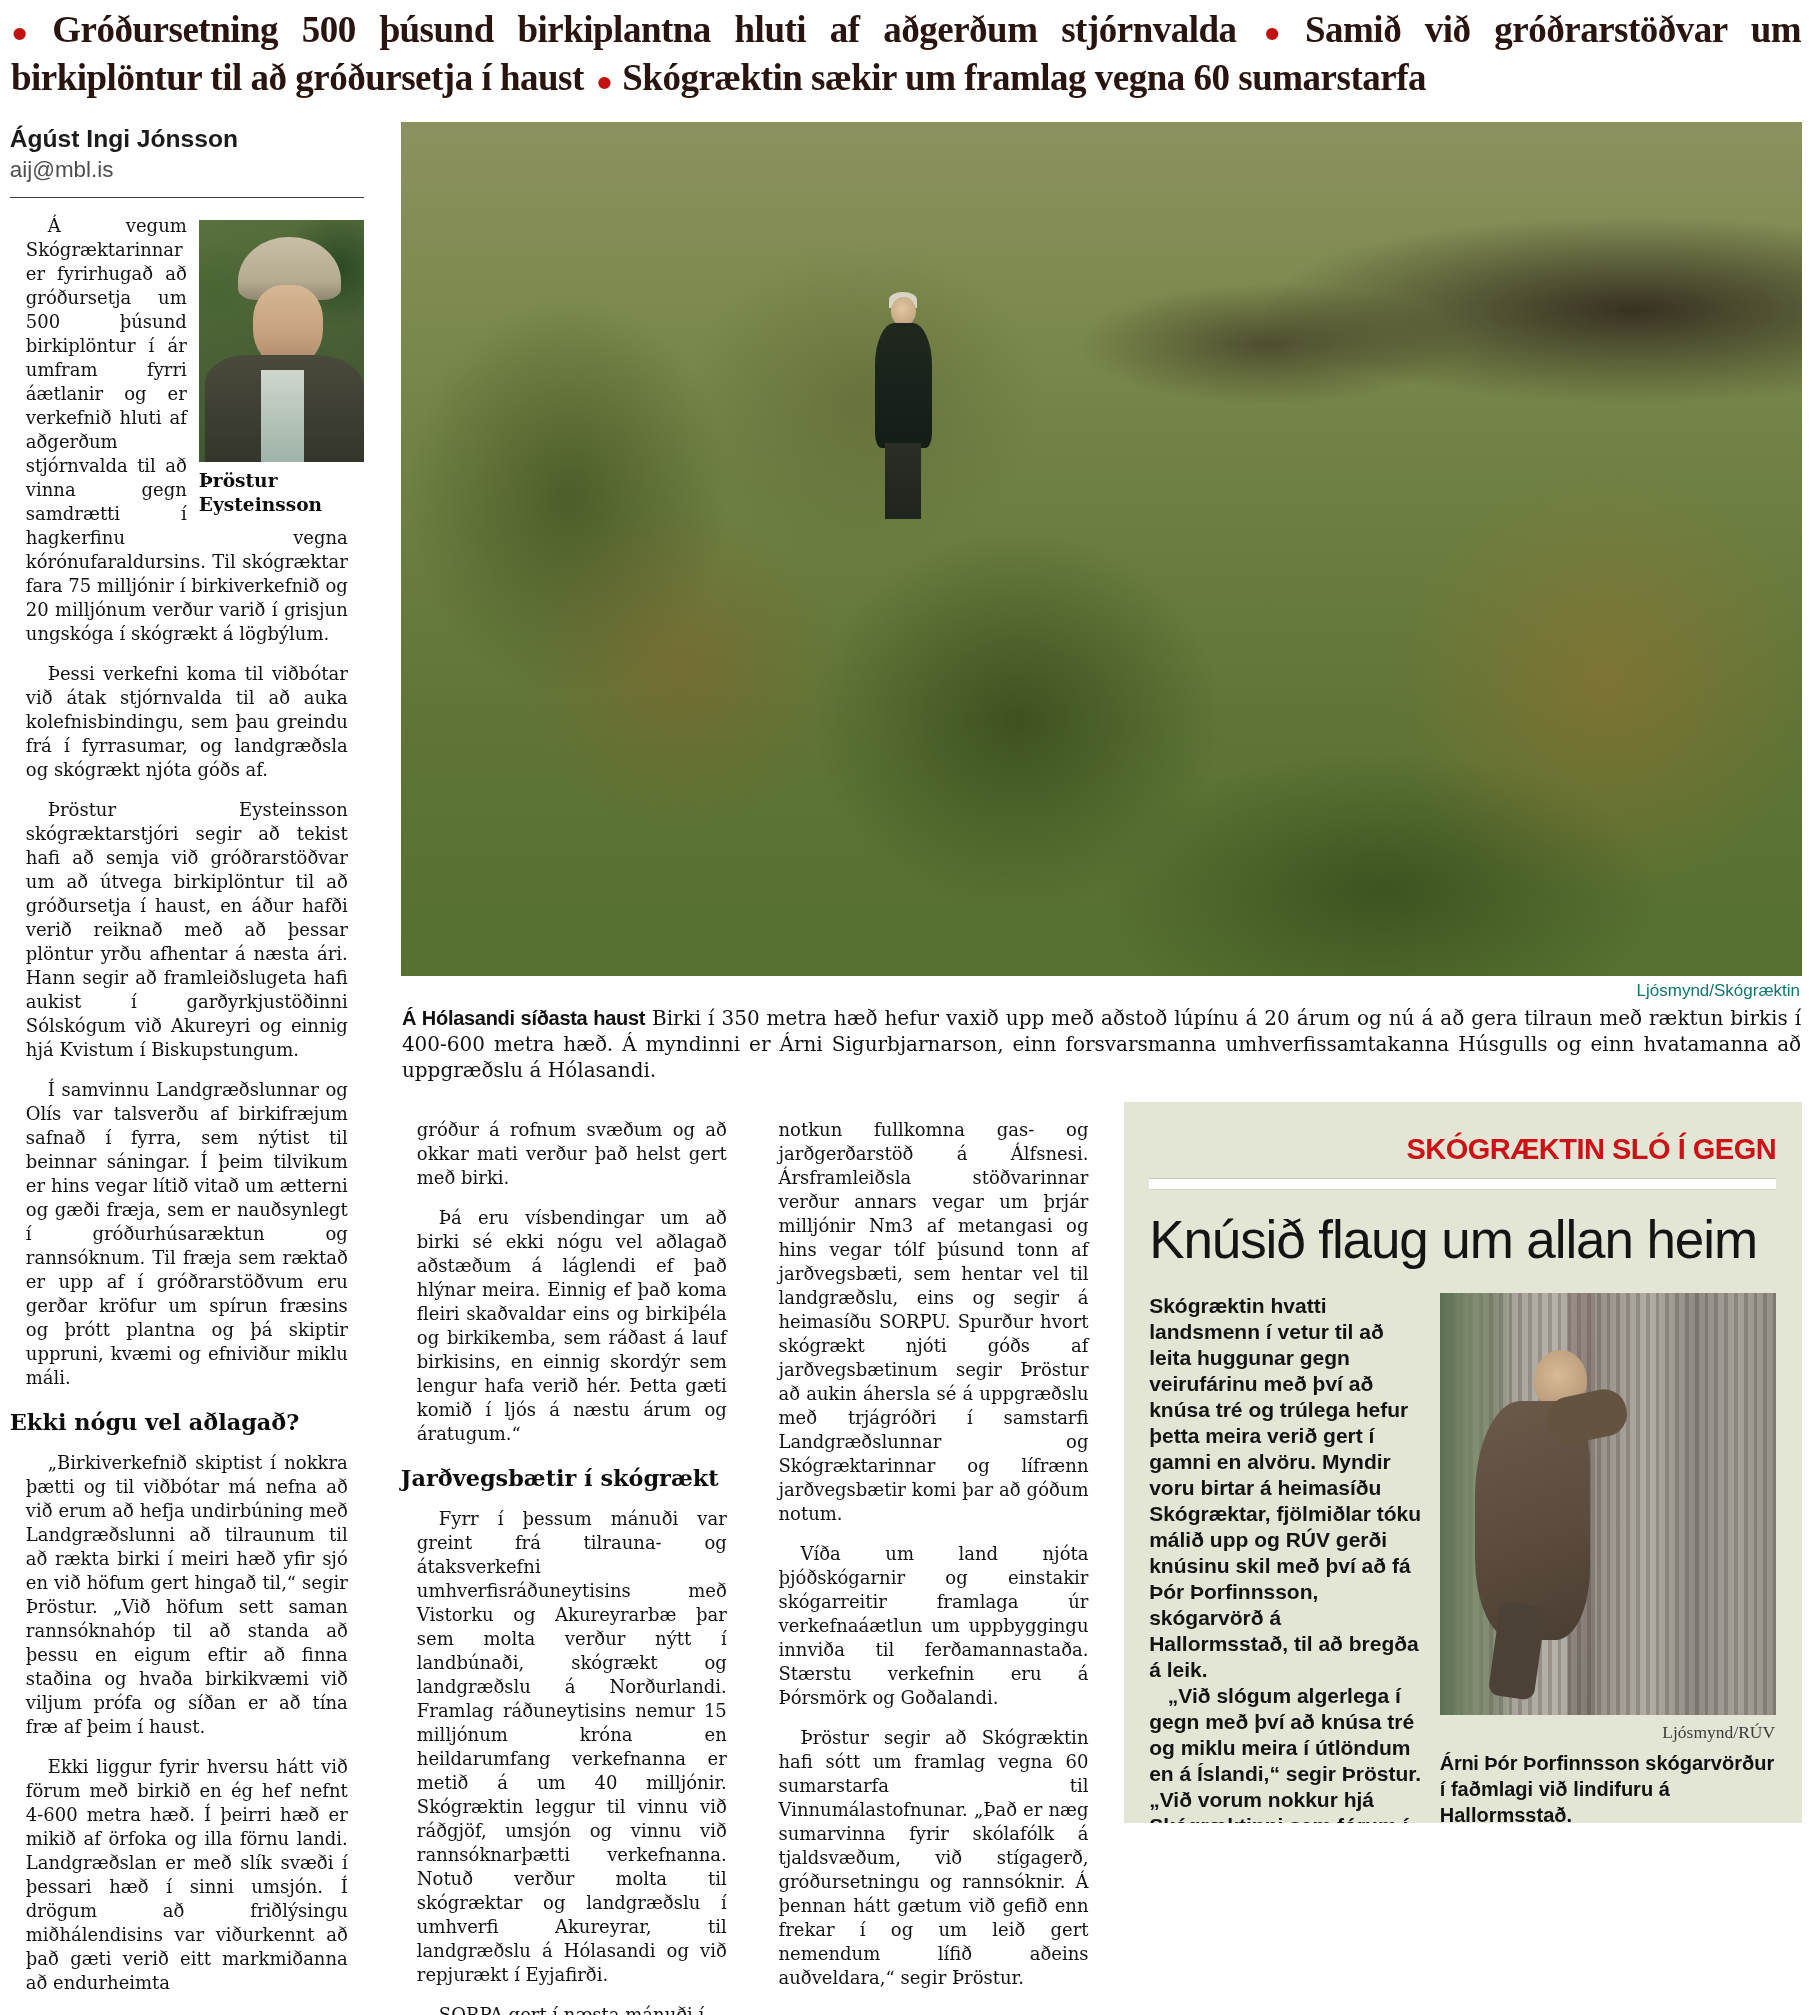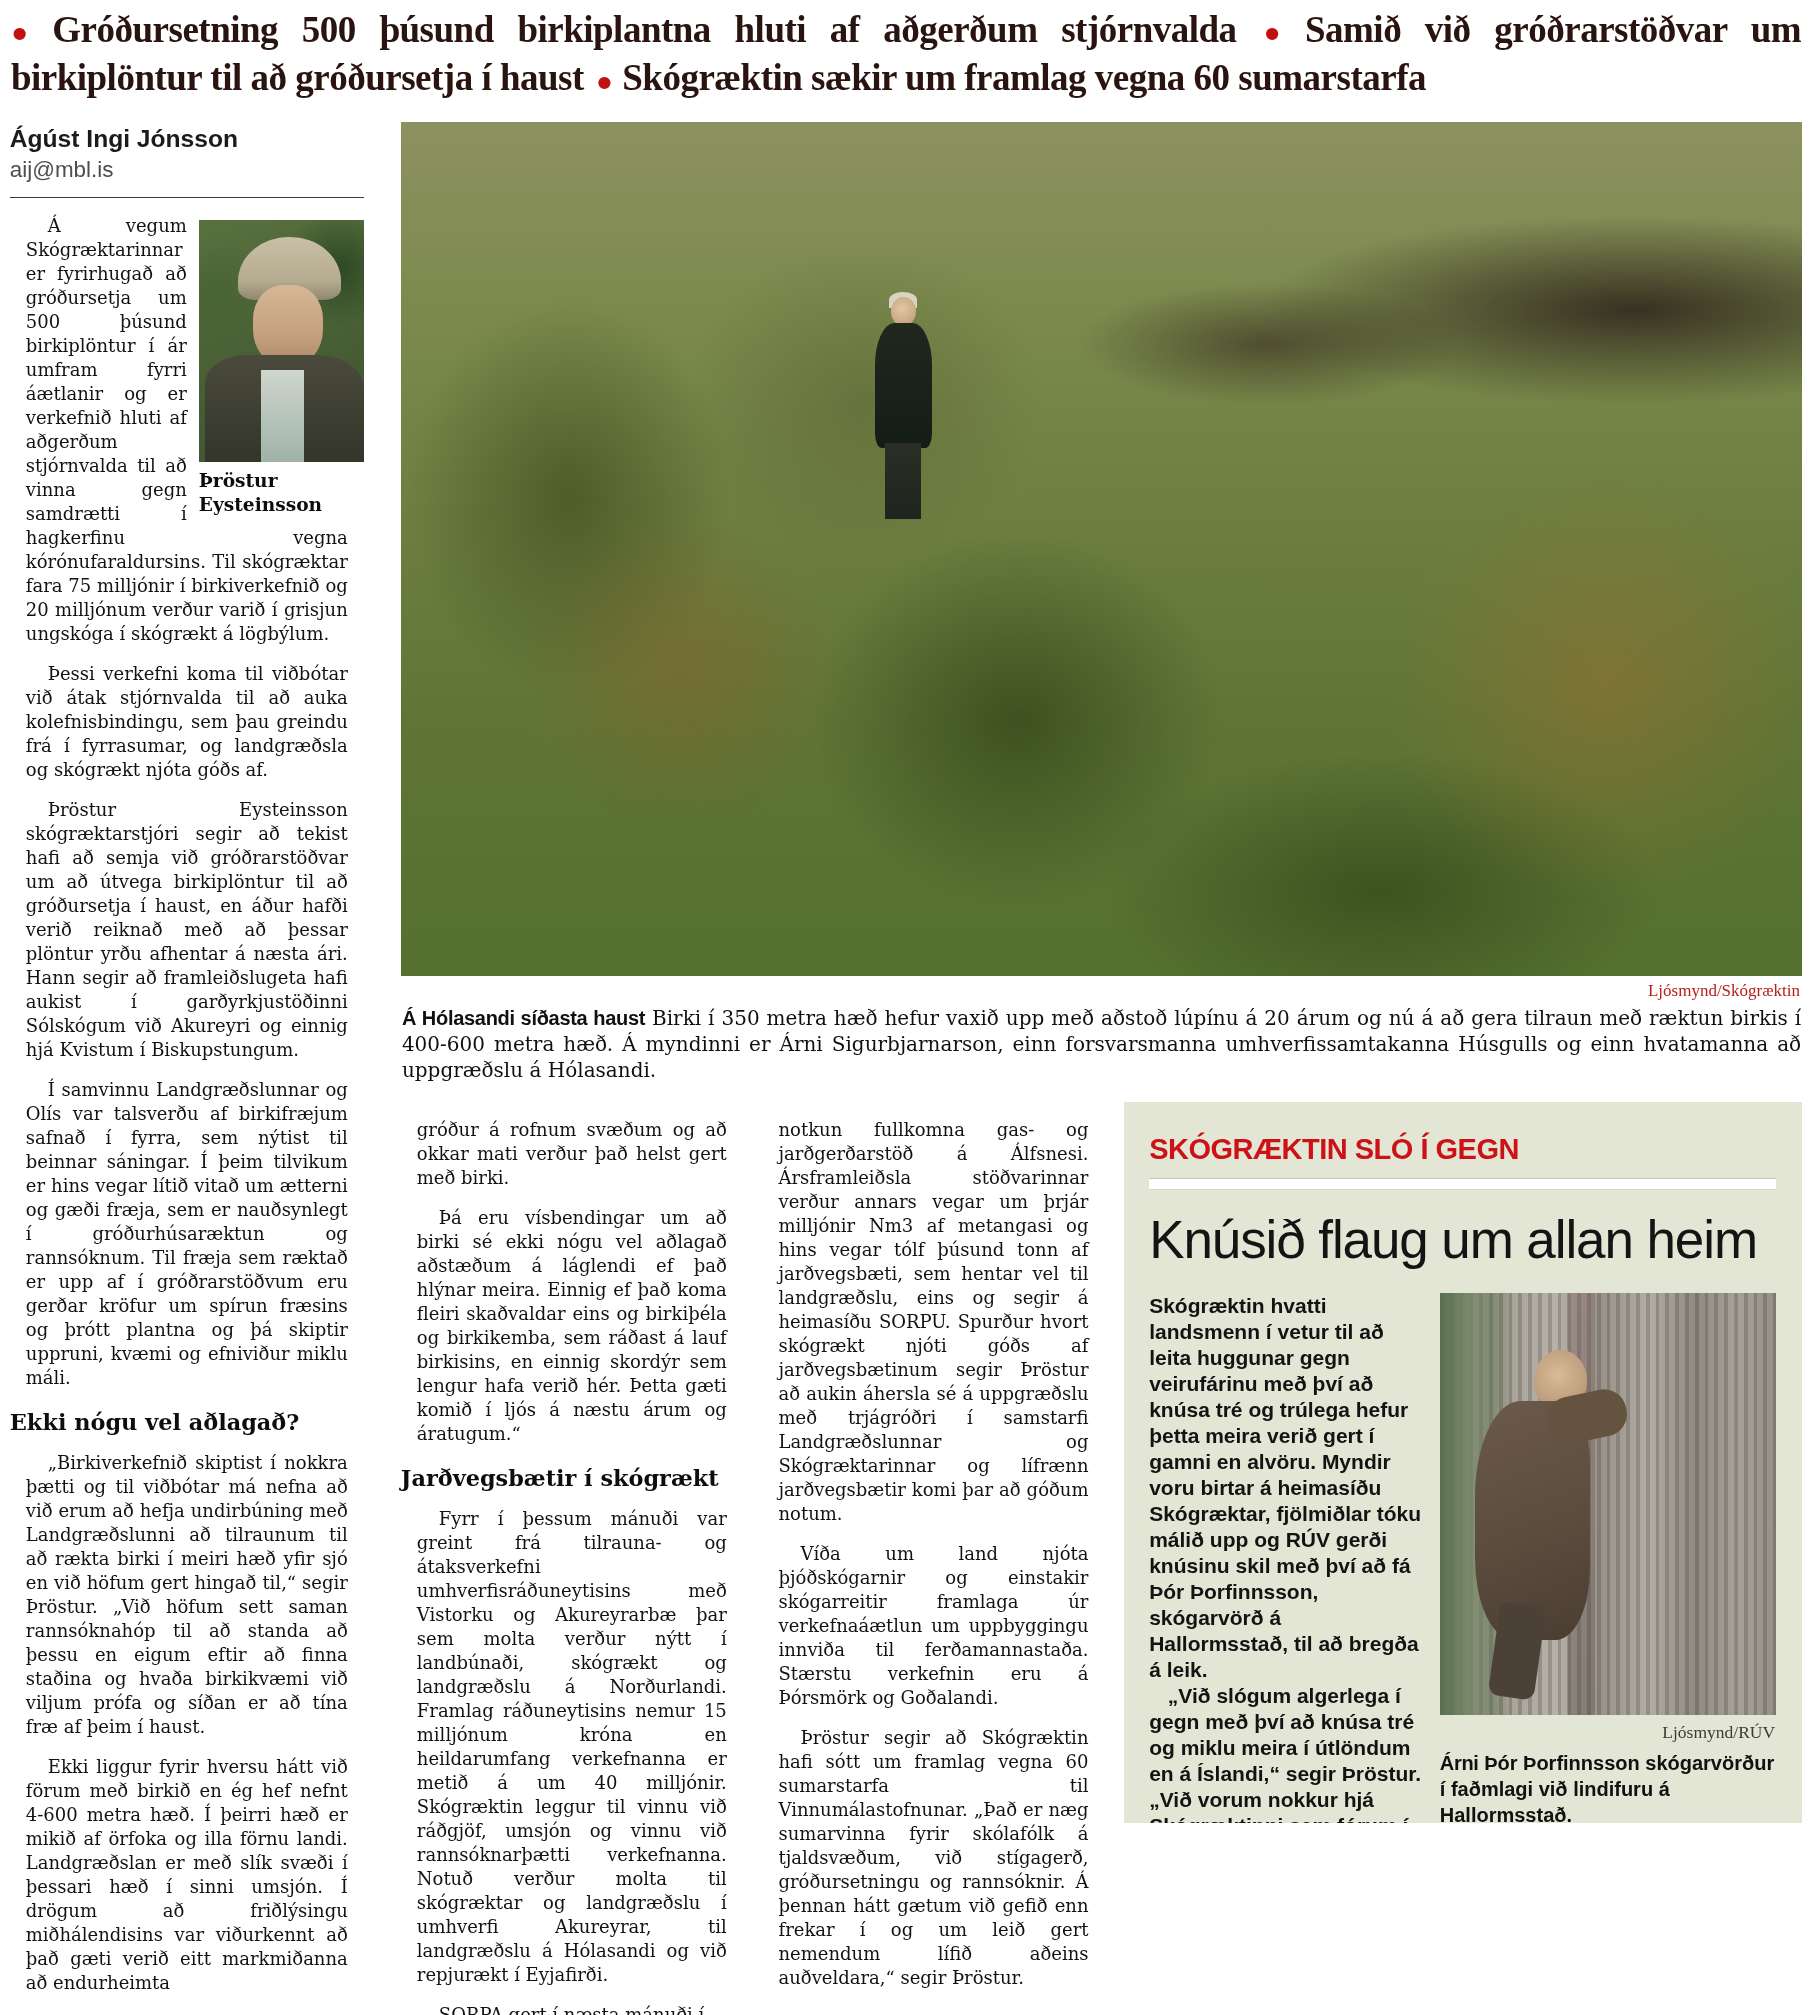--- a/index.html
+++ b/index.html
@@ -119,22 +119,22 @@
   .person .head{position:absolute;left:34%;top:0;width:34%;height:13%;
     background:radial-gradient(circle at 45% 40%, #e2c7a2, #b99877);border-radius:50%;}
   .person .hair{position:absolute;left:32%;top:-2%;width:38%;height:7%;
     background:#d8d3c4;border-radius:50% 50% 0 0;}
   .person .torso{position:absolute;left:12%;top:12%;width:78%;height:56%;
     background:linear-gradient(180deg,#20281e 0%, #18211a 60%, #141c16 100%);
     border-radius:34% 34% 12% 12%;}
   .person .legs{position:absolute;left:26%;top:66%;width:50%;height:34%;
     background:linear-gradient(180deg,#2a2e26,#1f241e);}
   .photo-credit{
-    font-family:Liberation Serif, serif;
-    font-size:17px;color:#b91c1c;text-align:right;margin:5.5px 2.2px 3.3px 0;
+    font-family:Liberation Sans, sans-serif;
+    font-size:17px;color:#0f766e;text-align:right;margin:5.5px 2.2px 3.3px 0;
   }
   .main-caption{
     font-size:20px;line-height:26px;text-align:justify;color:#101010;margin:1.1px 1.1px 0 1.1px;
   }
   .caption-lead{
     font-family:"Liberation Sans", sans-serif;font-weight:bold;letter-spacing:-0.3px;
   }
   
   .bottom{display:flex;gap:19.7px;margin-top:19.7px;align-items:stretch;}
   .col{width:342px;flex:none;}
@@ -143,21 +143,21 @@
     flex:1;min-width:0;
     background:#e4e6d5;
     box-sizing:border-box;
     padding:31px 26px 22px 25px;
     height:721px;
     overflow:hidden;
   }
   .sb-kicker{
     font-family:"Liberation Sans", sans-serif;
     font-weight:bold;font-size:29px;letter-spacing:-0.5px;
-    color:#cc1216;margin:0 0 12px 0;
+    color:#cc1216;margin:0 0 12px 0;text-align:right;
   }
   .sb-rule{height:9.3px;background:#ffffff;border-top:1.6px solid #c6c8b6;border-bottom:1.1px solid #d6d8c6;margin:0 0 22px 0;}
   .sb-headline{
     font-family:"Liberation Sans", sans-serif;
     font-weight:normal;font-size:53px;letter-spacing:-1.1px;
     color:#141414;margin:0 0 26px 0;line-height:1.05;
   }
   .sb-flex{display:flex;gap:18.6px;align-items:flex-start;}
   .sb-textcol{width:272px;flex:none;}
   .sb-textcol .para{

